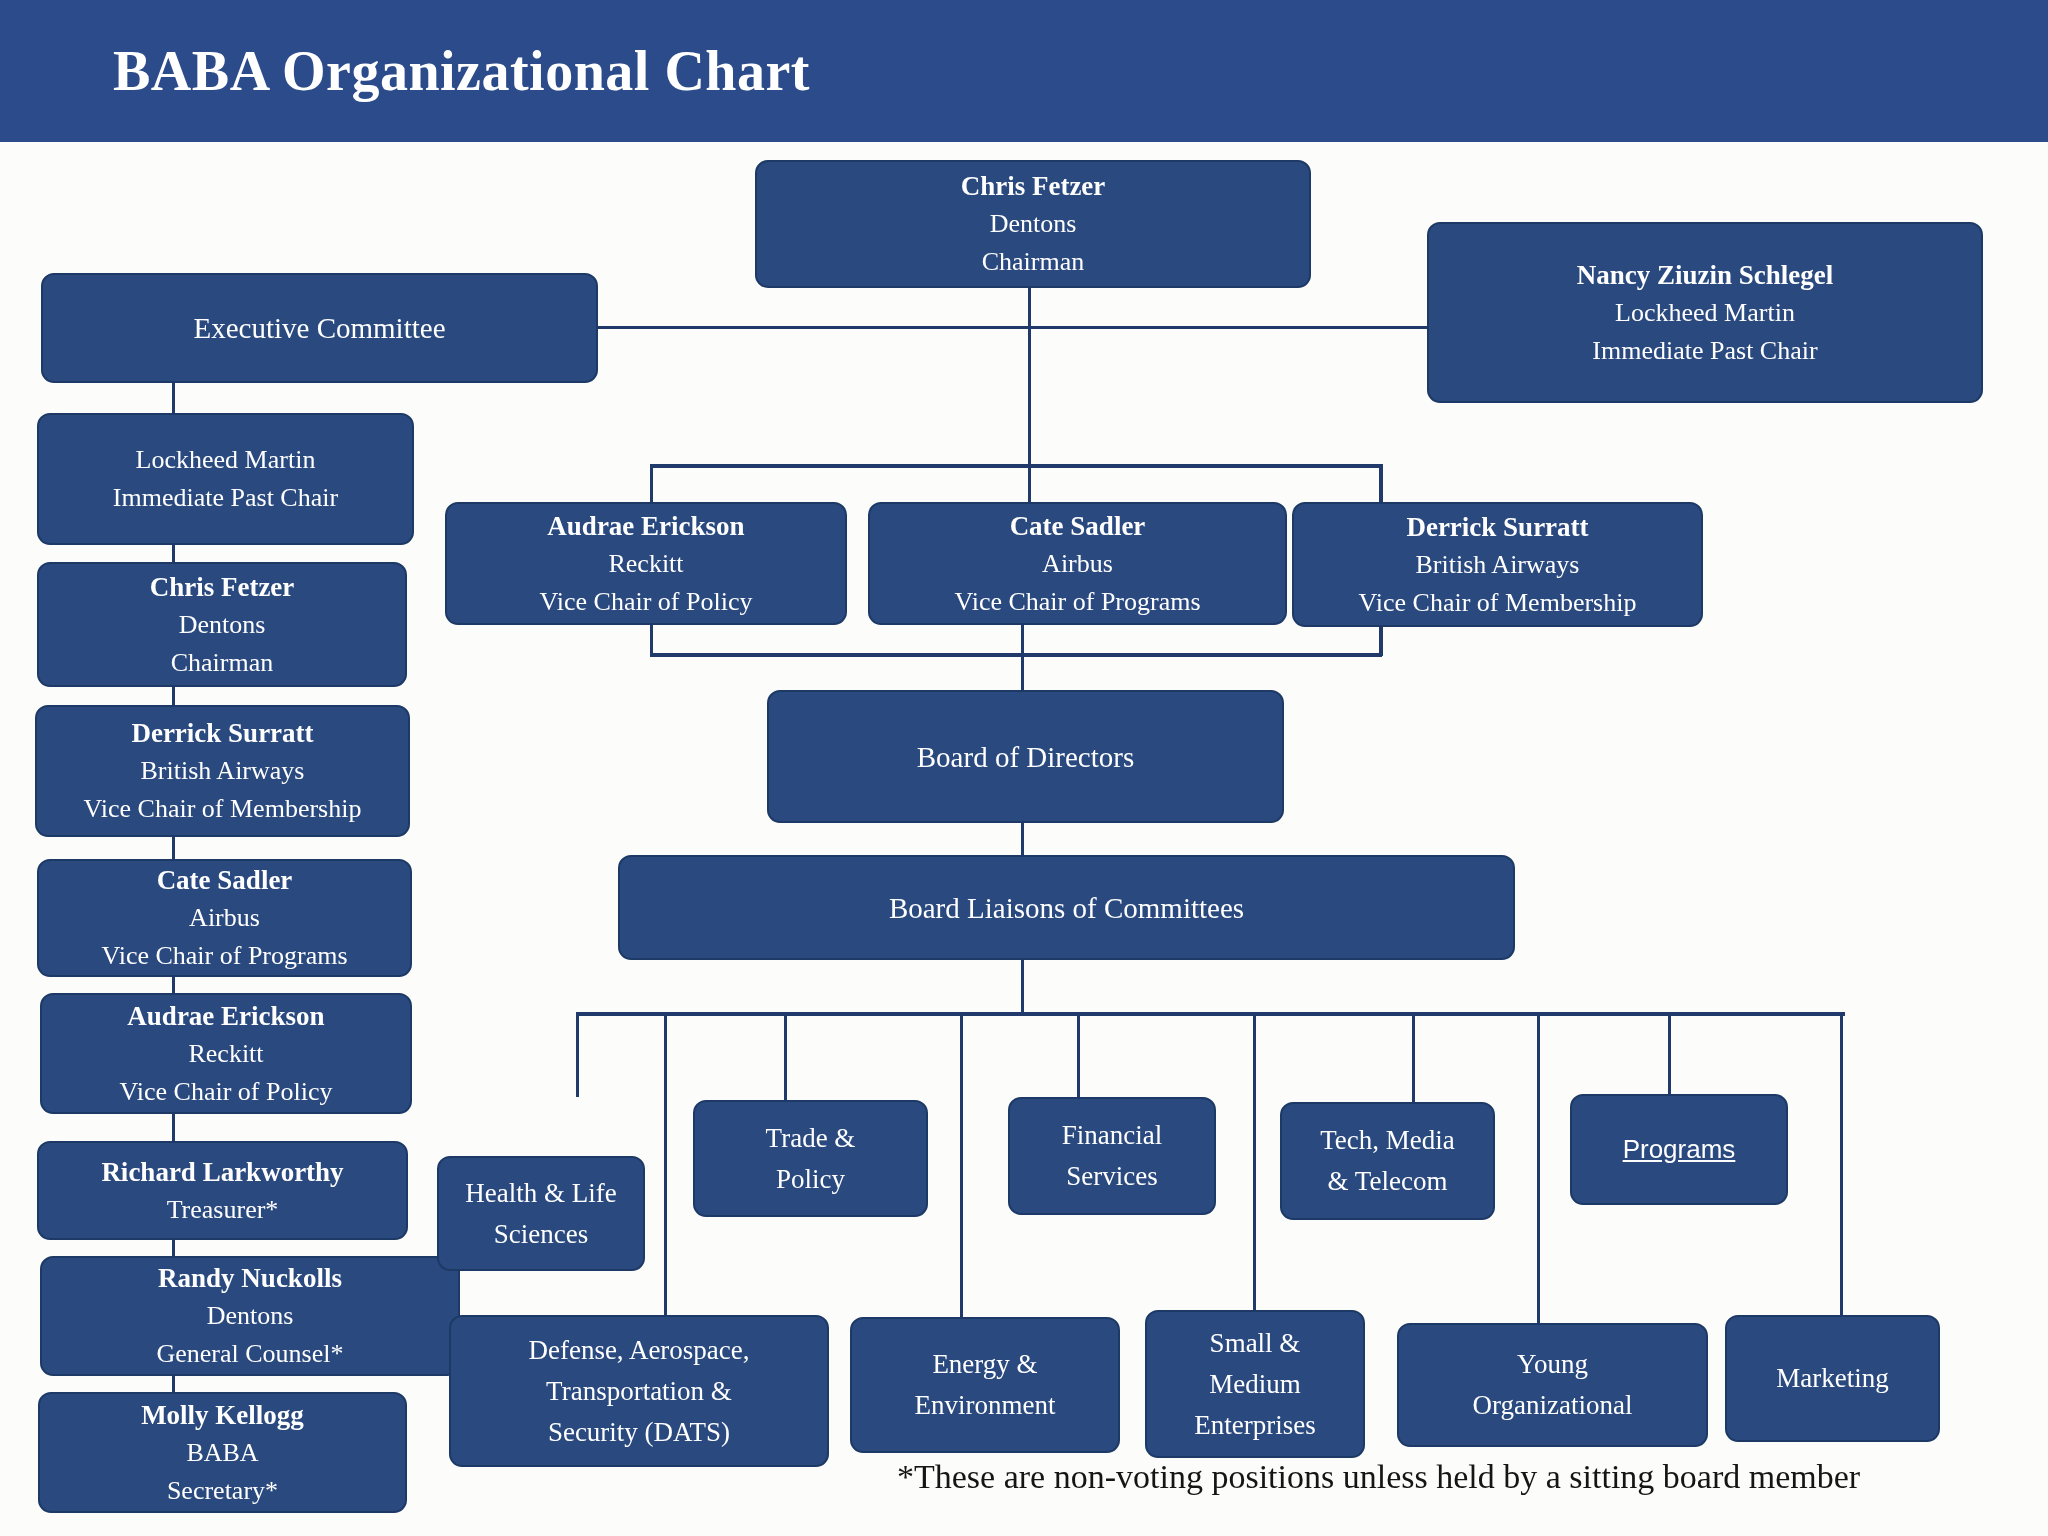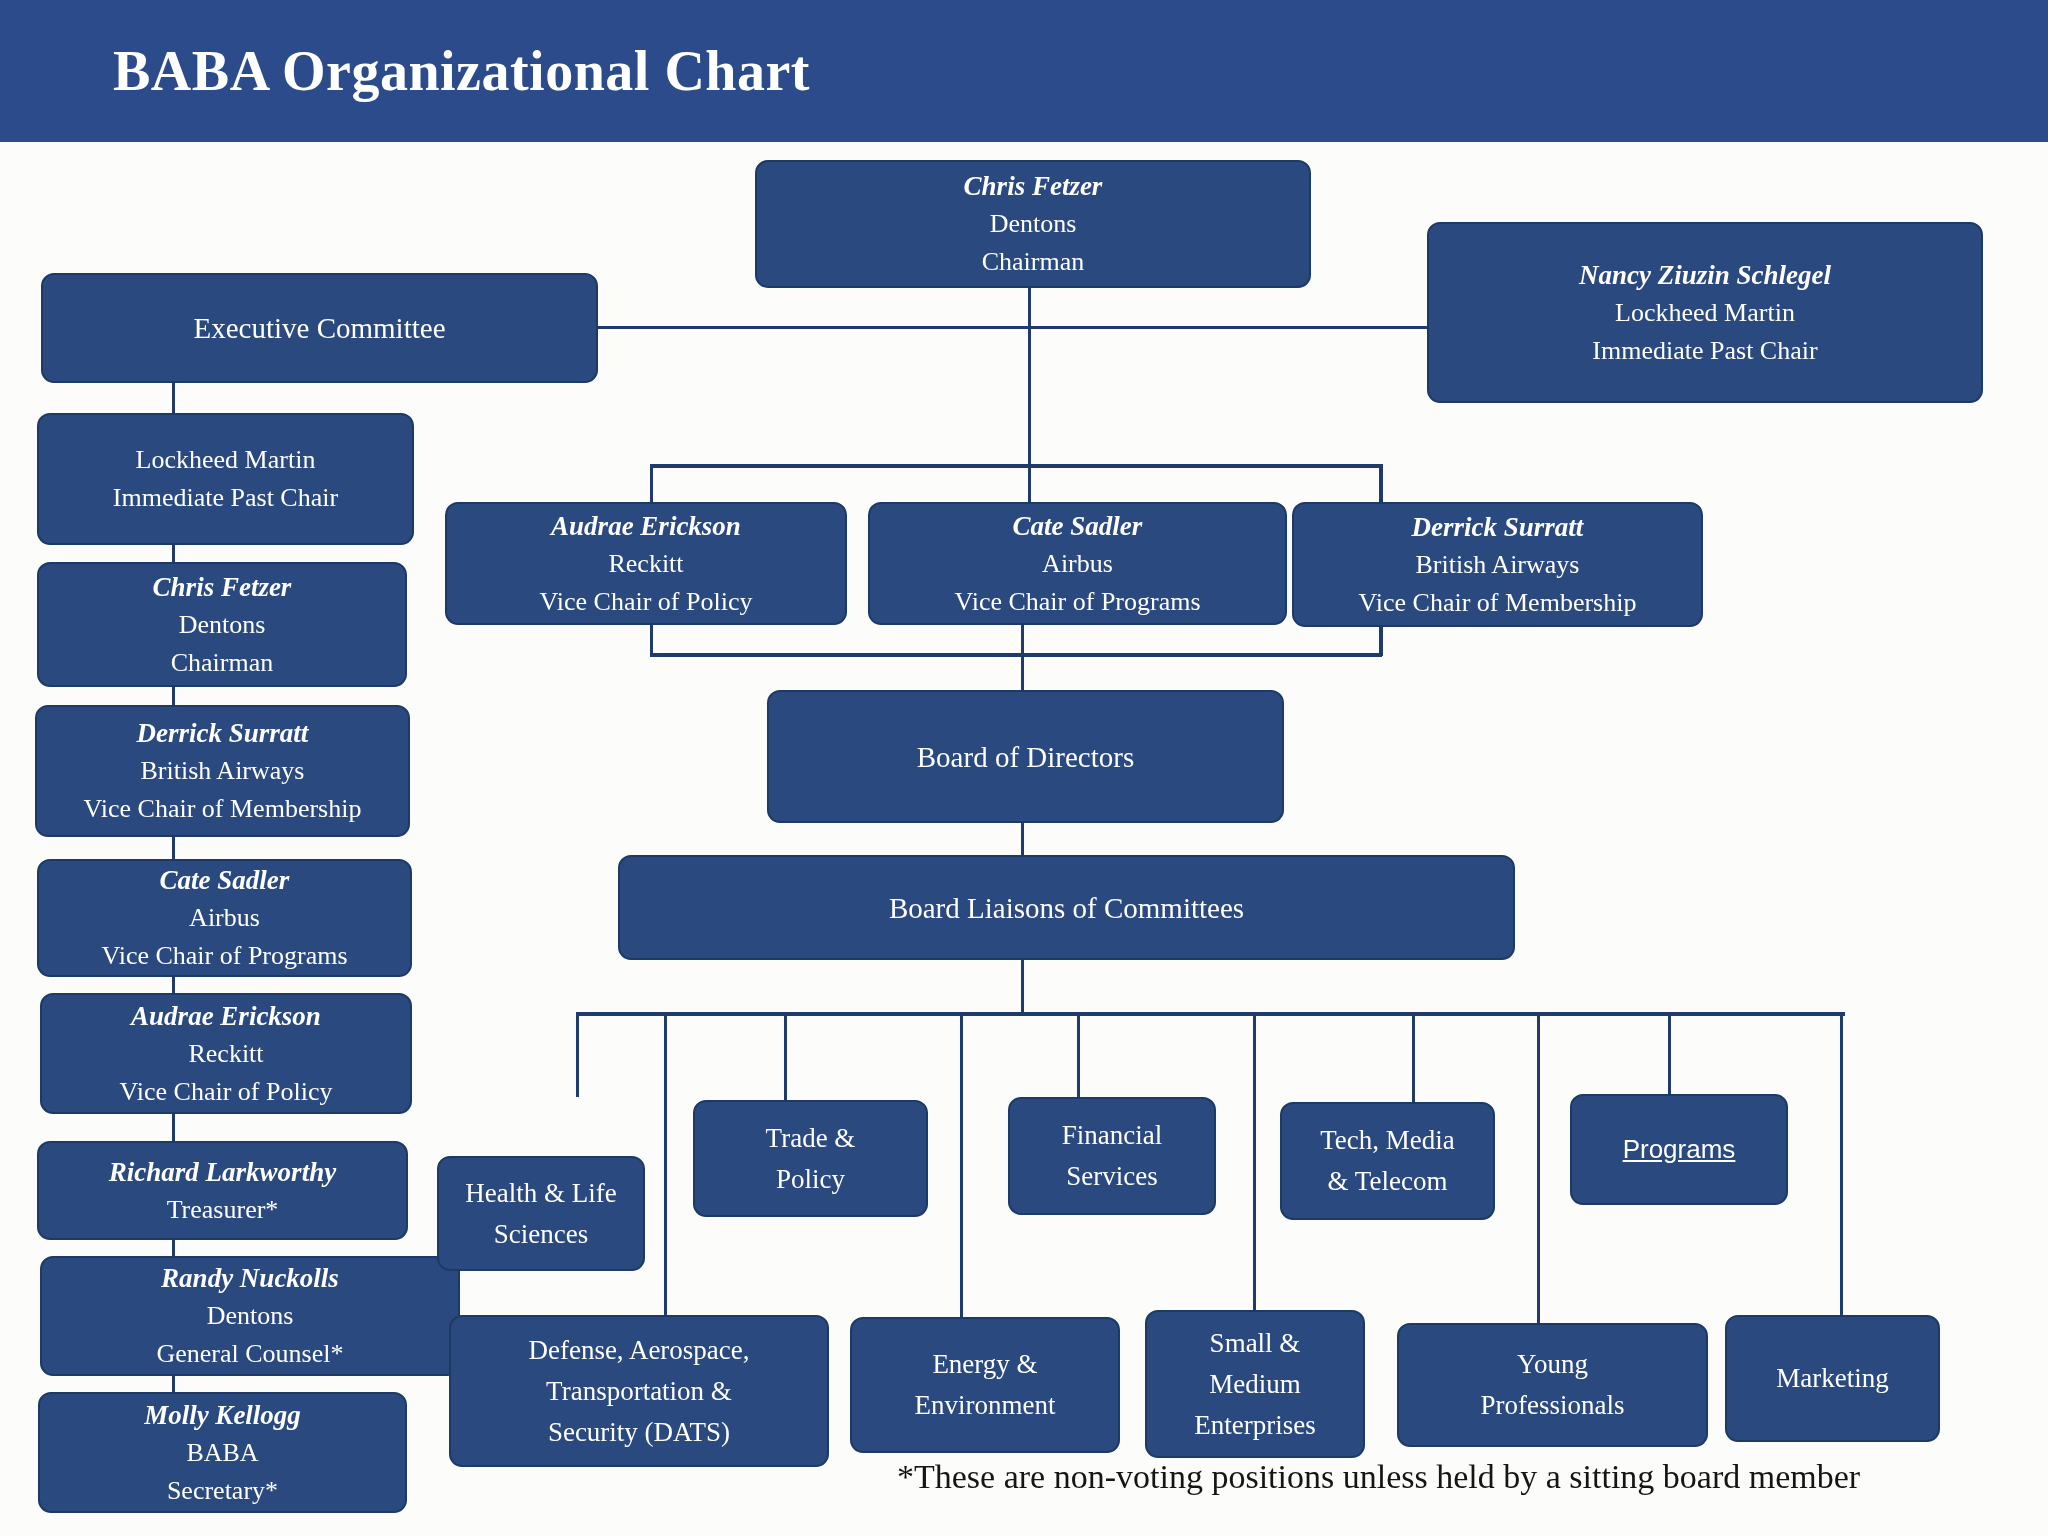--- a/index.html
+++ b/index.html
@@ -35,21 +35,21 @@
   .node{
     position:absolute;z-index:2;
     background:var(--node-bg);
     border:2px solid var(--node-border);
     border-radius:13px;
     color:var(--text);
     display:flex;flex-direction:column;justify-content:center;
     text-align:center;
     padding:4px 8px;
   }
-  .nm{font-weight:bold;font-size:27px;line-height:38px;white-space:pre-line;font-style:italic;}
+  .nm{font-weight:bold;font-size:27px;line-height:38px;white-space:pre-line;}
   .dt{font-size:26px;line-height:38px;white-space:pre-line;}
   .big{font-size:29px;font-weight:normal;line-height:36px;}
   .cm{font-size:27px;line-height:41px;white-space:pre-line;}
   .sans .cm{font-family:"Liberation Sans","DejaVu Sans",sans-serif;font-size:26px;text-decoration:underline;}
   .hline,.vline{position:absolute;z-index:1;background:var(--line);}
   .hline{height:3px;}
   .vline{width:3px;}
   .hline.thick{height:4px;}
   .vline.thick{width:4px;}
   .footnote{
@@ -207,21 +207,21 @@
     <div class="cm">Energy &amp;
 Environment</div>
   </div>
   <div class="node" style="left:1145px;top:1310px;width:220px;height:148px">
     <div class="cm">Small &amp;
 Medium
 Enterprises</div>
   </div>
   <div class="node" style="left:1397px;top:1323px;width:311px;height:124px">
     <div class="cm">Young
-Professionals</div>
+Organizational</div>
   </div>
   <div class="node" style="left:1725px;top:1315px;width:215px;height:127px">
     <div class="cm">Marketing</div>
   </div>
 
   <div class="footnote">*These are non-voting positions unless held by a sitting board member</div>
 
 </div>
 
 </body></html>

